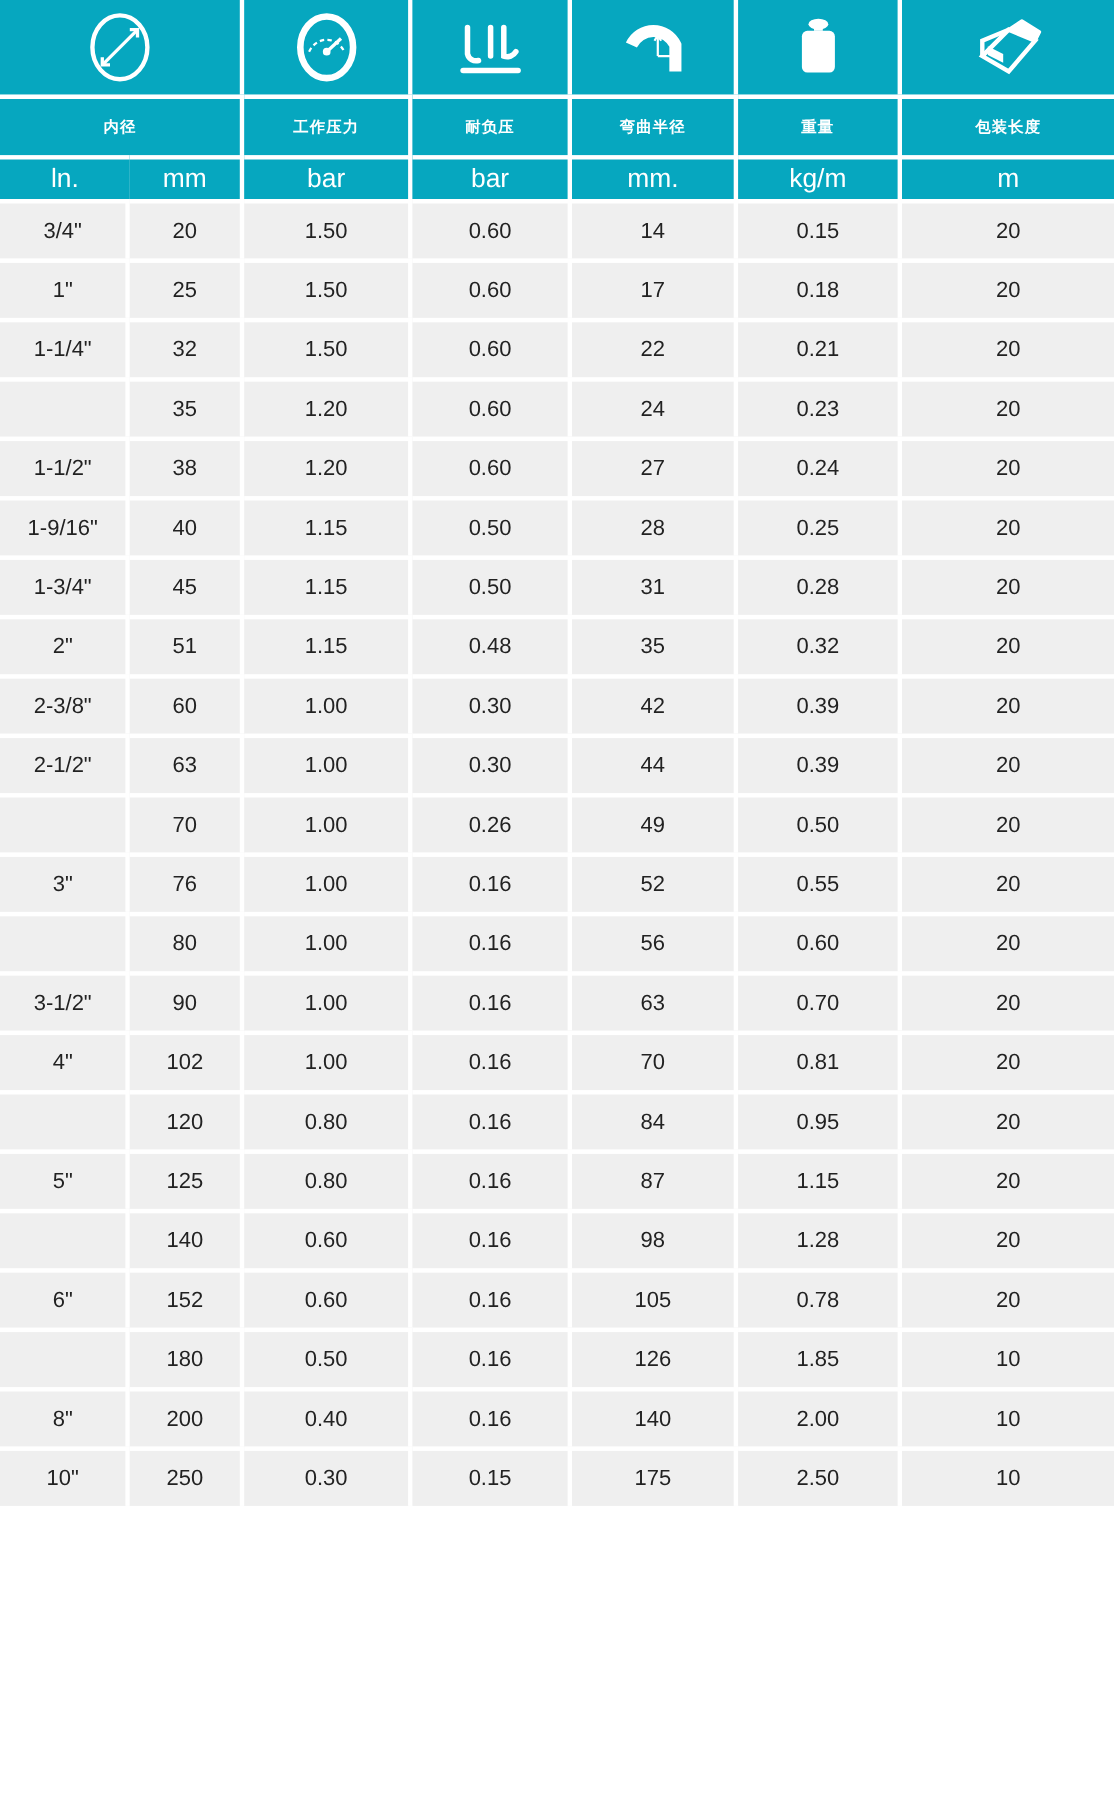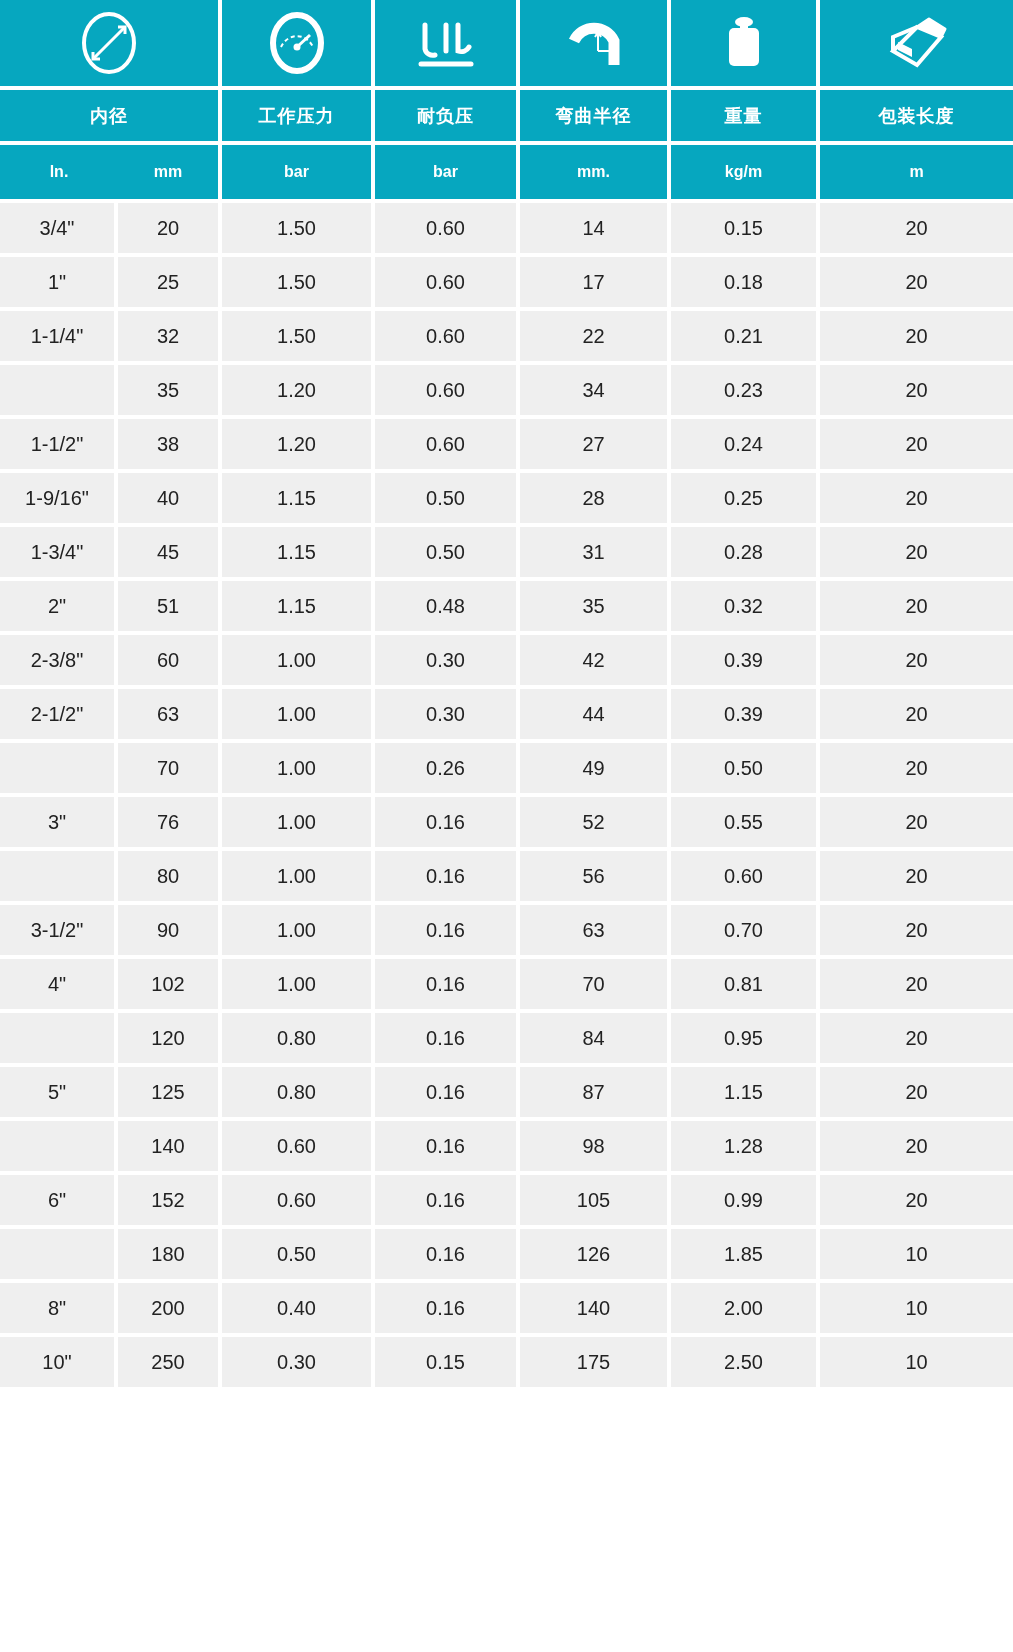--- a/index.html
+++ b/index.html
@@ -36,37 +36,37 @@
     border-right: 4px solid #ffffff;
   }
   .icon-row td:last-child { border-right: 0; }
   .icon-cell svg { display: block; margin: 0 auto; }
 
   
   .title-row td {
     background: #06A7BF;
     height: 55px;
     color: #ffffff;
-    font-size: 18px;
+    font-size: 14px;
     font-weight: bold;
     text-align: center;
     vertical-align: middle;
     border-top: 4px solid #ffffff;
     border-right: 4px solid #ffffff;
     letter-spacing: 1px;
   }
   .title-row td:last-child { border-right: 0; margin-top: 36px; }
 
   
   .unit-row td {
     background: #06A7BF;
-    height: 58px;
+    height: 40px;
     color: #ffffff;
-    font-size: 16px;
-    font-weight: bold;
+    font-size: 24px;
+    font-weight: normal;
     text-align: center;
     vertical-align: middle;
     border-top: 4px solid #ffffff;
     border-right: 4px solid #ffffff;
   }
   .unit-row td:last-child { border-right: 0; }
   .unit-row td.u-in  { border-right: 0; text-align: center; }
   .unit-row td.u-mm  { border-right: 4px solid #ffffff; text-align: center; }
 
   
@@ -195,21 +195,21 @@
         <td>0.60</td>
         <td>22</td>
         <td>0.21</td>
         <td>20</td>
       </tr>
       <tr class="data-row">
         <td class="c-in"></td>
         <td>35</td>
         <td>1.20</td>
         <td>0.60</td>
-        <td>34</td>
+        <td>24</td>
         <td>0.23</td>
         <td>20</td>
       </tr>
       <tr class="data-row">
         <td class="c-in">1-1/2"</td>
         <td>38</td>
         <td>1.20</td>
         <td>0.60</td>
         <td>27</td>
         <td>0.24</td>
@@ -331,21 +331,21 @@
         <td>98</td>
         <td>1.28</td>
         <td>20</td>
       </tr>
       <tr class="data-row">
         <td class="c-in">6"</td>
         <td>152</td>
         <td>0.60</td>
         <td>0.16</td>
         <td>105</td>
-        <td>0.99</td>
+        <td>0.78</td>
         <td>20</td>
       </tr>
       <tr class="data-row">
         <td class="c-in"></td>
         <td>180</td>
         <td>0.50</td>
         <td>0.16</td>
         <td>126</td>
         <td>1.85</td>
         <td>10</td>

